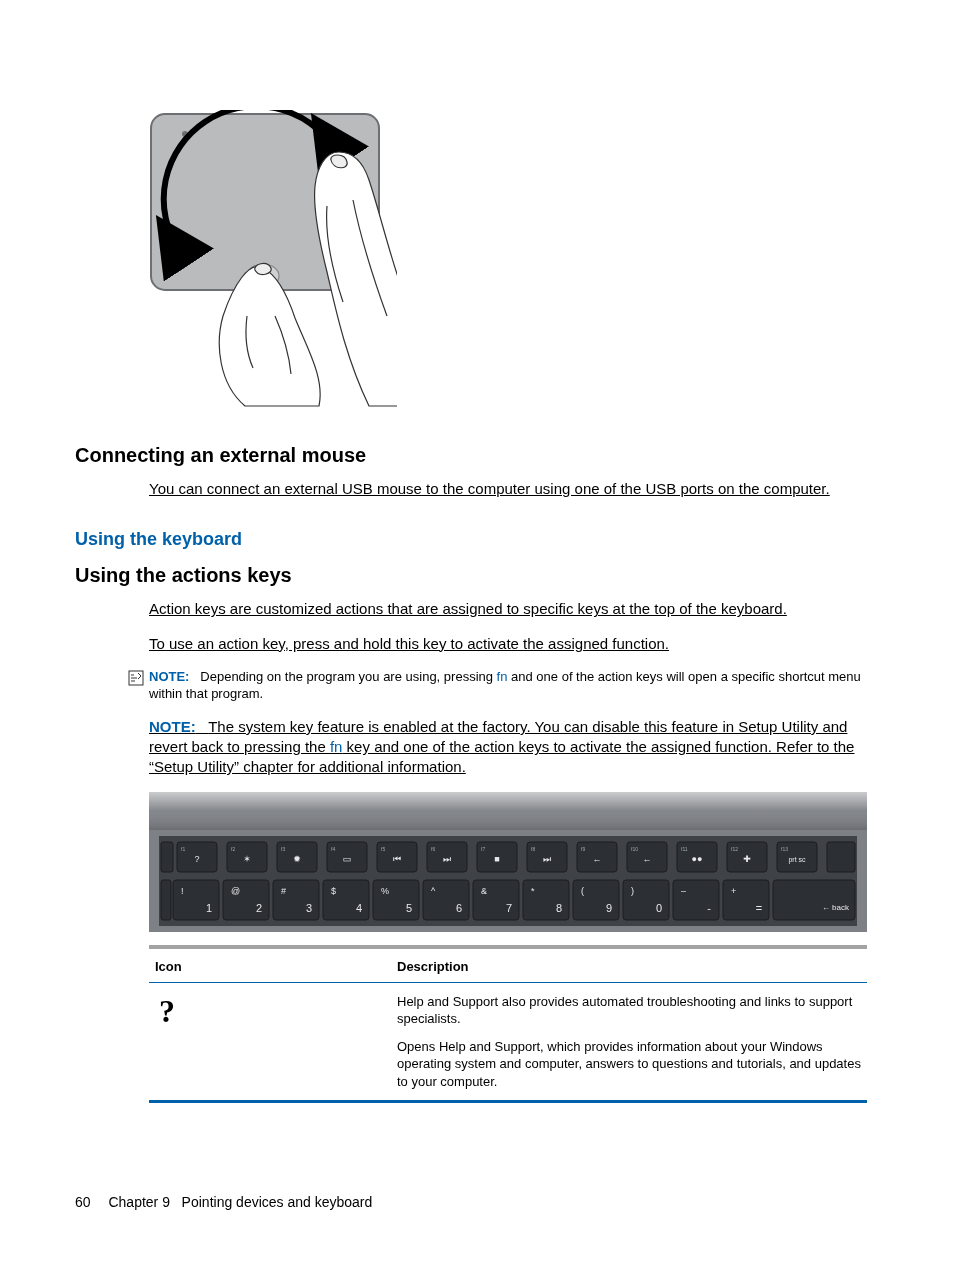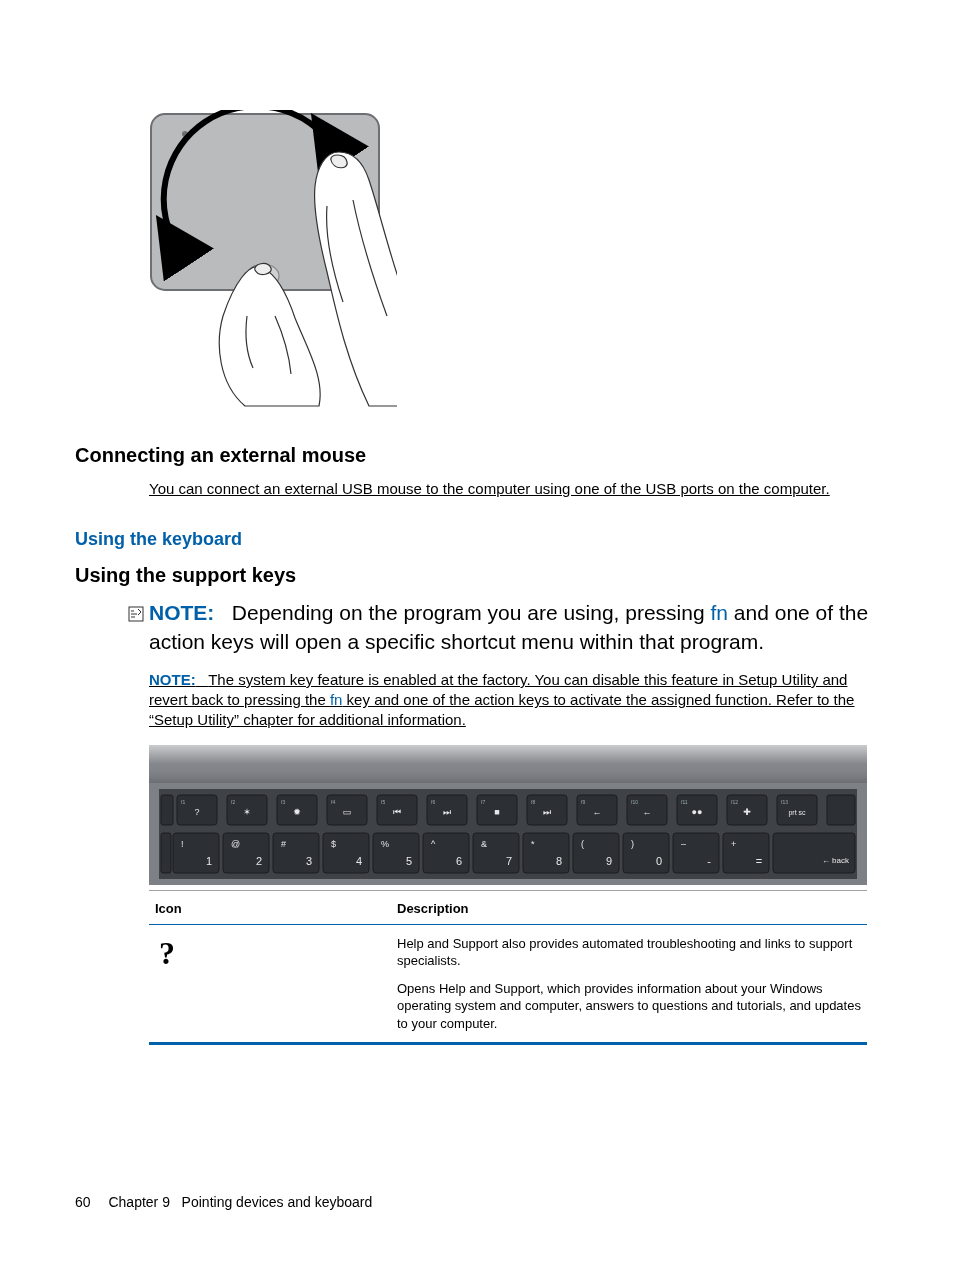--- a/index.html
+++ b/index.html
@@ -38,21 +38,21 @@
     line-height: 1.35;
   }
   .body-indent p {
     margin: 0 0 14px 0;
     text-decoration: underline;
   }
   .note-row {
     display: flex;
     align-items: flex-start;
     margin-left: 53px;
-    font-size: 21px;
+    font-size: 13px;
     line-height: 1.35;
     margin-bottom: 14px;
   }
   .note-icon {
     flex: 0 0 21px;
     margin-top: 2px;
   }
   .note-label {
     color: #0060a9;
     font-weight: bold;
@@ -60,23 +60,23 @@
   .fn {
     color: #0060a9;
   }
   .keyboard-figure {
     margin-left: 74px;
     margin-top: 10px;
     margin-bottom: 0;
   }
   .icon-table {
     margin-left: 74px;
-    margin-top: 5px;
+    margin-top: 13px;
     width: 718px;
-    border-top: 1px solid #a3a3a3;
+    border-top: 4px solid #a3a3a3;
     font-size: 13px;
   }
   .icon-table .thead {
     display: flex;
     padding: 10px 6px 8px 6px;
     font-weight: bold;
     border-bottom: 1px solid #0060a9;
   }
   .icon-table .col-icon {
     flex: 0 0 242px;
@@ -162,21 +162,25 @@
     </svg>
   </div>
 
   <h2 class="section-h2">Connecting an external mouse</h2>
   <div class="body-indent">
     <p>You can connect an external USB mouse to the computer using one of the USB ports on the computer.</p>
   </div>
 
   <h1 class="section-h1">Using the keyboard</h1>
 
-  <h2 class="section-h2">Using the support keys</h2>
+  <h2 class="section-h2">Using the actions keys</h2>
+  <div class="body-indent">
+    <p>Action keys are customized actions that are assigned to specific keys at the top of the keyboard.</p>
+    <p>To use an action key, press and hold this key to activate the assigned function.</p>
+  </div>
 
   <div class="note-row">
     <div class="note-icon">
       <svg width="16" height="16" viewBox="0 0 16 16">
         <rect x="1" y="1" width="14" height="14" fill="none" stroke="#333" stroke-width="1"></rect>
         <path d="M3 5 L6 5 M3 8 L9 8 M3 11 L7 11" stroke="#333" stroke-width="1"></path>
         <path d="M10 3 L13 6 L10 9" fill="none" stroke="#333" stroke-width="1"></path>
       </svg>
     </div>
     <div>

